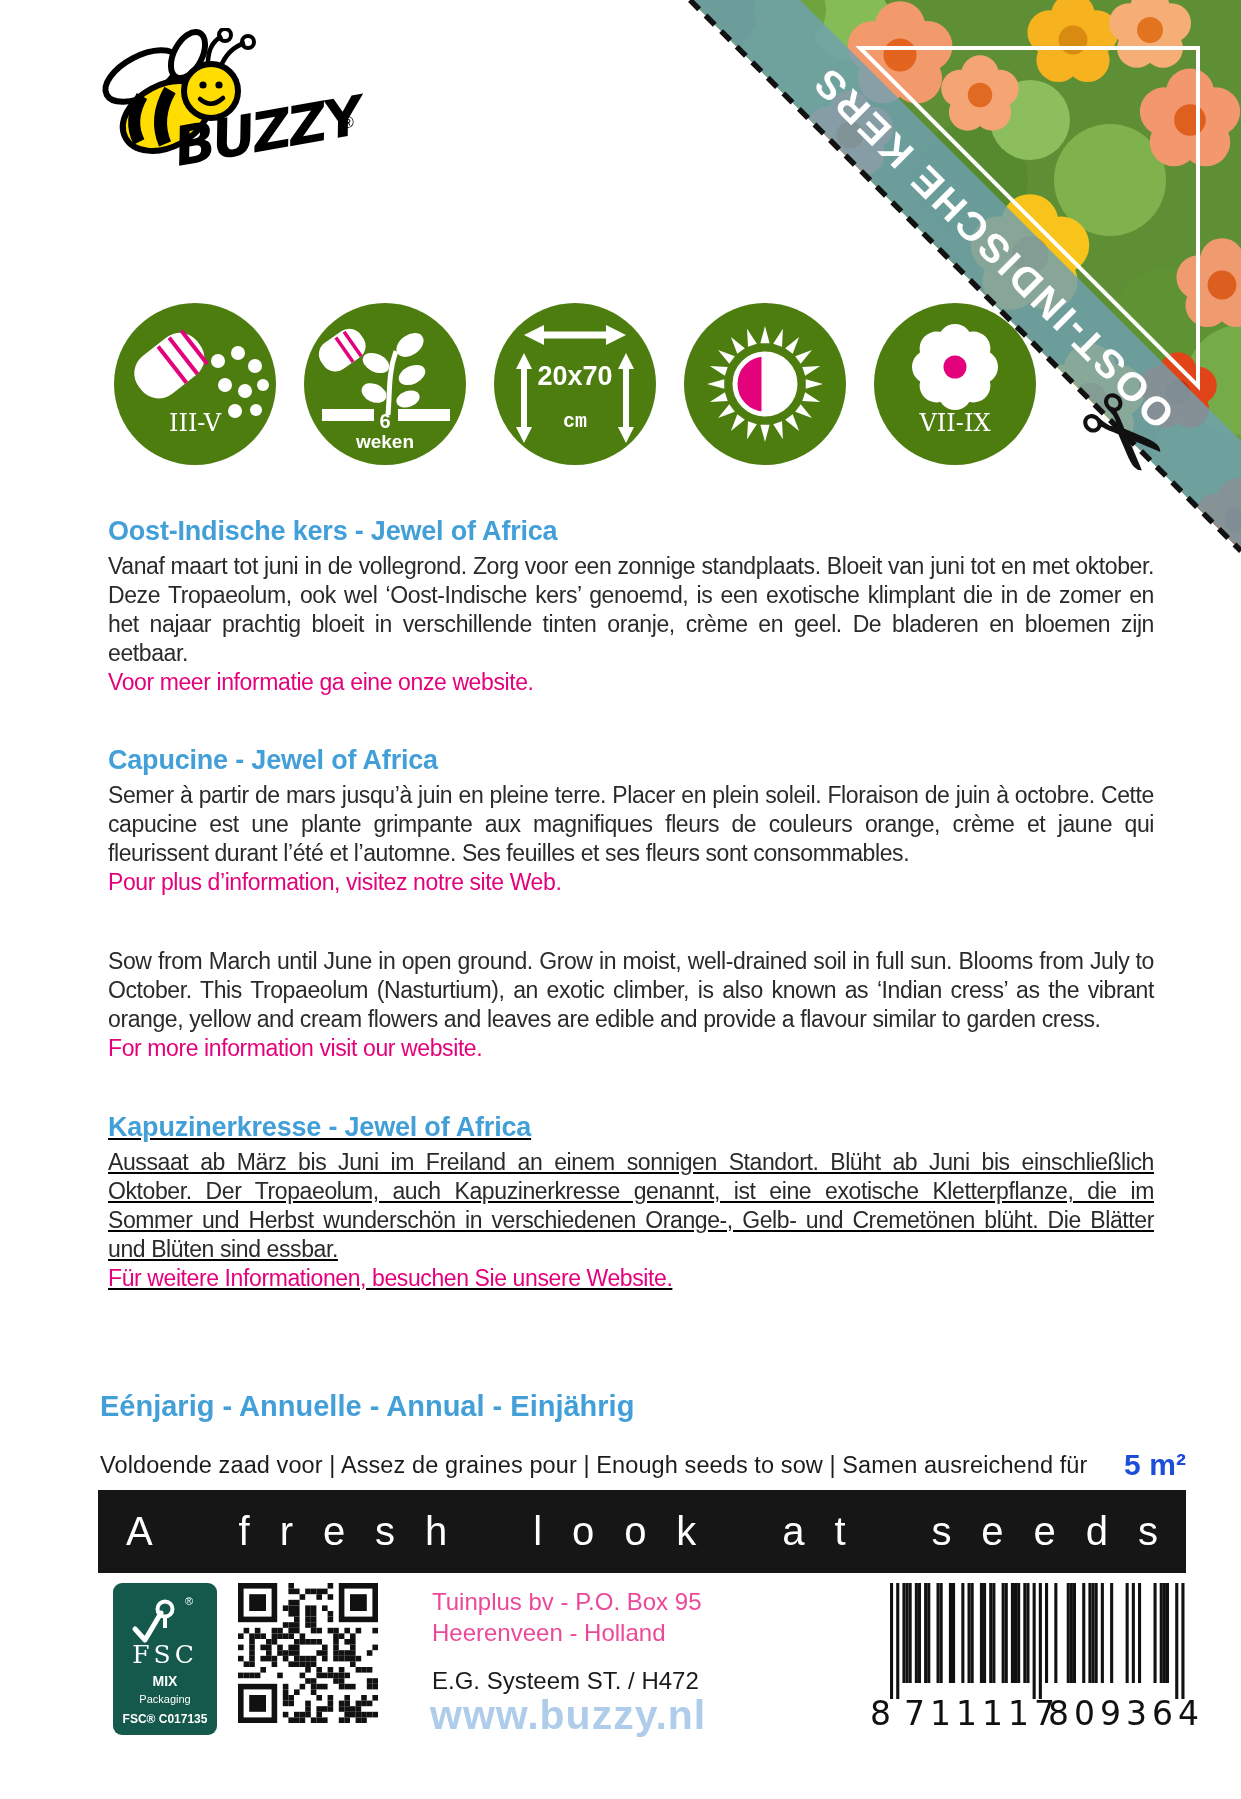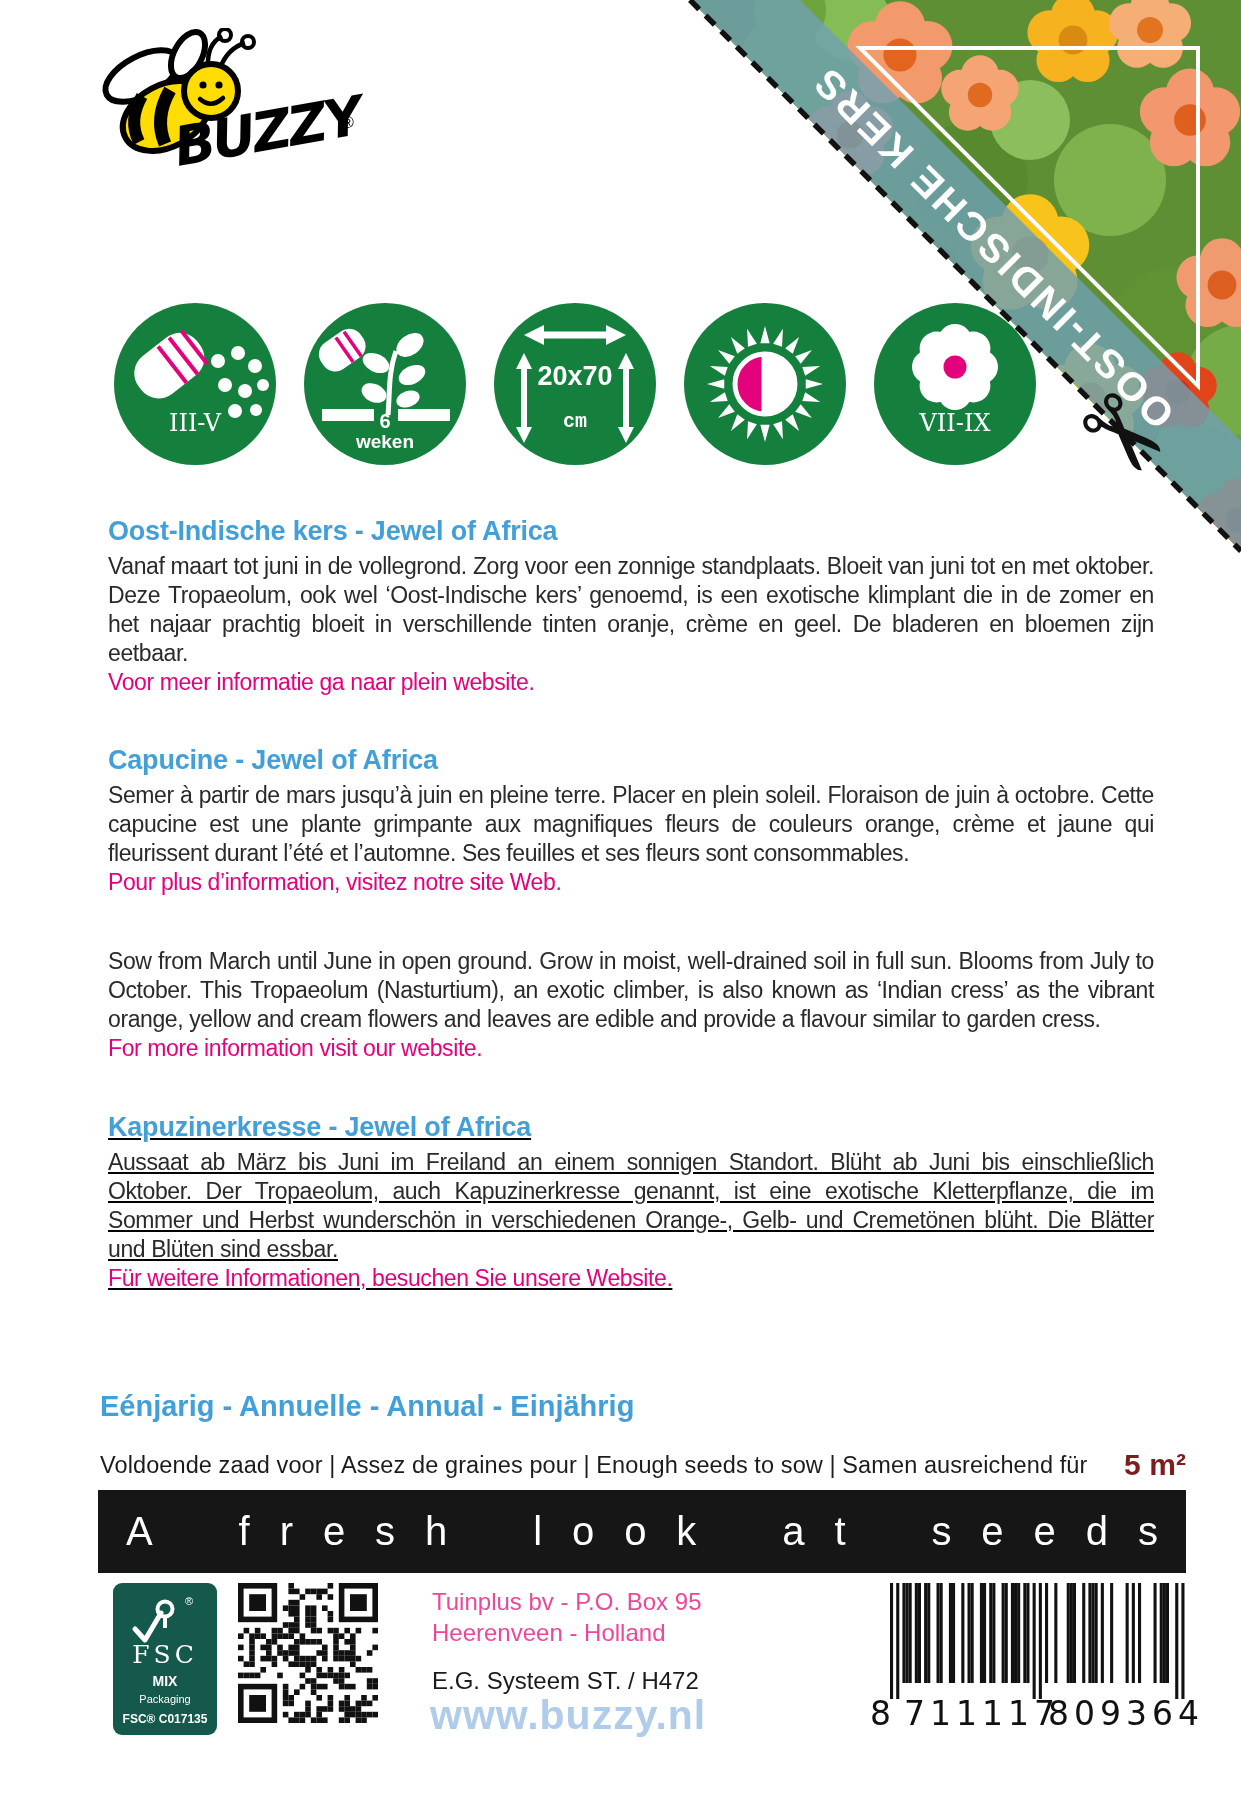--- a/index.html
+++ b/index.html
@@ -1,34 +1,34 @@
 <!DOCTYPE html>
 <html><head>
 <meta charset="utf-8">
 <style>
   html,body{margin:0;padding:0;background:#888;}
   #page{position:relative;width:1241px;height:1799px;background:#fff;overflow:hidden;
         font-family:"Liberation Sans",sans-serif;margin:0 auto;}
 
   
-  .circle{position:absolute;top:303px;width:162px;height:162px;border-radius:50%;background:#15803d;}
+  .circle{position:absolute;top:303px;width:162px;height:162px;border-radius:50%;background:#4d7c0f;}
   .circle svg{position:absolute;left:0;top:0;}
   .circ-label{position:absolute;bottom:28px;width:100%;text-align:center;color:#fff;
               font-family:"DejaVu Serif",serif;font-size:24px;}
   .circ-label2{position:absolute;width:100%;text-align:center;color:#fff;font-weight:bold;}
 
   
   .section{position:absolute;left:100px;width:1046px;margin-left:8px;}
   .section h2{margin:0 0 5px 0;font-size:27px;color:#429FD8;font-weight:bold;letter-spacing:-0.2px;}
   .section p{margin:0;font-size:23px;line-height:29px;letter-spacing:-0.4px;color:#2a2a2a;text-align:justify;}
   .section p.weblink{color:#E4017C;text-align:left;}
 
   .lifecycle{position:absolute;left:100px;top:1390px;font-size:29px;font-weight:bold;color:#429FD8;}
   .seedsline{position:absolute;left:100px;top:1452px;width:1086px;font-size:23.5px;color:#1c1c1c;letter-spacing:0.1px;}
-  .seedsline .amount{color:#7f1d1d;font-weight:bold;font-size:30px;float:right;line-height:26px;}
+  .seedsline .amount{color:#1d4ed8;font-weight:bold;font-size:30px;float:right;line-height:26px;}
 
   
   .banner{position:absolute;left:98px;top:1490px;width:1088px;height:83px;background:#161616;}
   .banner .letters{display:flex;justify-content:space-between;align-items:center;height:100%;
                    padding:0 28px;color:#fff;font-size:40px;font-weight:400;}
   .banner .letters span{display:block;}
   .banner .letters span.sp{flex:0 0 26px;}
 
   
   .fsc-badge{position:absolute;left:113px;top:1583px;}
@@ -293,21 +293,21 @@
         <circle cx="81" cy="64" r="22"></circle>
       </g>
       <circle cx="81" cy="64" r="11.5" fill="#E4017C"></circle>
     </svg>
     <div class="circ-label">VII-IX</div>
   </div>
 
   <div class="section" style="top:516px;">
     <h2>Oost-Indische kers  - Jewel of Africa</h2>
     <p>Vanaf maart tot juni in de vollegrond. Zorg voor een zonnige standplaats. Bloeit van juni tot en met oktober.  Deze Tropaeolum, ook wel ‘Oost-Indische kers’ genoemd, is een exotische klimplant die in de zomer en het najaar prachtig bloeit in verschillende tinten oranje, crème en geel. De bladeren en bloemen zijn eetbaar.</p>
-    <p class="weblink">Voor meer informatie ga naar plein website.</p>
+    <p class="weblink">Voor meer informatie ga eine onze website.</p>
   </div>
 
   <div class="section" style="top:745px;">
     <h2>Capucine  - Jewel of Africa</h2>
     <p>Semer à partir de mars jusqu’à juin en pleine terre. Placer en plein soleil. Floraison de juin à octobre. Cette capucine est une plante grimpante aux magnifiques fleurs de couleurs orange, crème et jaune qui fleurissent durant l’été et l’automne. Ses feuilles et ses fleurs sont consommables.</p>
     <p class="weblink">Pour plus d’information, visitez notre site Web.</p>
   </div>
 
   <div class="section" style="top:947px;">
     <p>Sow from March until June in open ground. Grow in moist, well-drained soil in full sun. Blooms from July to October. This Tropaeolum (Nasturtium), an exotic climber, is also known as ‘Indian cress’ as the vibrant orange, yellow and cream flowers and leaves are edible and provide a flavour similar to garden cress.</p>

